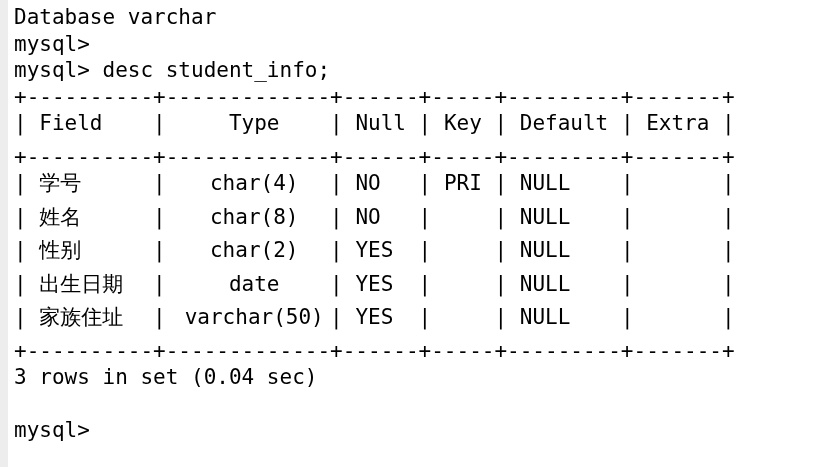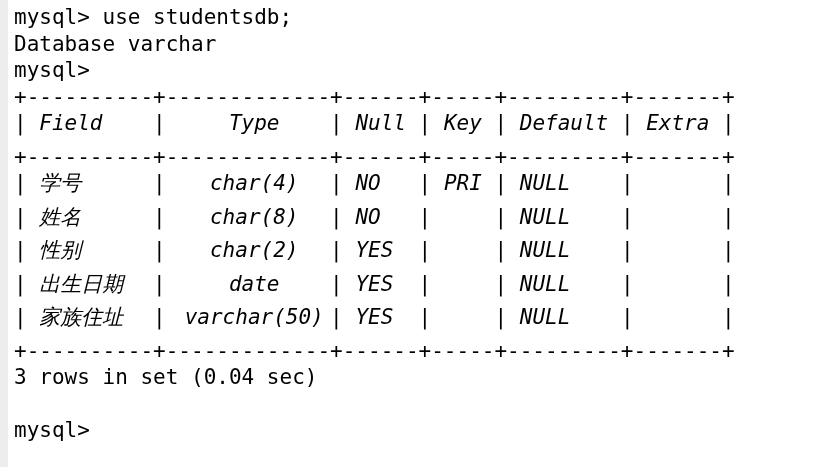--- a/index.html
+++ b/index.html
@@ -46,40 +46,39 @@
   .trow .cell {
     font-size: 21px;
     line-height: 26.5px;
     white-space: pre;
   }
   .trow .cell {
     display: inline-block;
     box-sizing: border-box;
     padding-left: 1ch;
     vertical-align: baseline;
-    font-style: italic;
   }
   .w-field   { width: 10ch; }
   .w-type    { width: 13ch; text-align: center; }
   .w-null    { width: 6ch;  }
   .w-key     { width: 5ch;  }
   .w-default { width: 9ch;  }
   .w-extra   { width: 7ch;  }
 </style>
 </head>
 <body>
 
 <div class="terminal-window">
   <div class="window-edge"></div>
 
   <div class="terminal-content">
 
-    <div class="line">mysql&gt; use studentsdb;</div>
     <div class="line">Database varchar</div>
     <div class="line">mysql&gt;</div>
+    <div class="line">mysql&gt; desc student_info;</div>
 
     <div class="line">+----------+-------------+------+-----+---------+-------+</div>
 
     <div class="line trow"><span class="sep">|</span><span class="cell w-field">Field</span><span class="sep">|</span><span class="cell w-type">Type</span><span class="sep">|</span><span class="cell w-null">Null</span><span class="sep">|</span><span class="cell w-key">Key</span><span class="sep">|</span><span class="cell w-default">Default</span><span class="sep">|</span><span class="cell w-extra">Extra</span><span class="sep">|</span></div>
 
     <div class="line">+----------+-------------+------+-----+---------+-------+</div>
 
     <div class="line trow"><span class="sep">|</span><span class="cell w-field">学号</span><span class="sep">|</span><span class="cell w-type">char(4)</span><span class="sep">|</span><span class="cell w-null">NO</span><span class="sep">|</span><span class="cell w-key">PRI</span><span class="sep">|</span><span class="cell w-default">NULL</span><span class="sep">|</span><span class="cell w-extra"></span><span class="sep">|</span></div>
 
     <div class="line trow"><span class="sep">|</span><span class="cell w-field">姓名</span><span class="sep">|</span><span class="cell w-type">char(8)</span><span class="sep">|</span><span class="cell w-null">NO</span><span class="sep">|</span><span class="cell w-key"></span><span class="sep">|</span><span class="cell w-default">NULL</span><span class="sep">|</span><span class="cell w-extra"></span><span class="sep">|</span></div>

